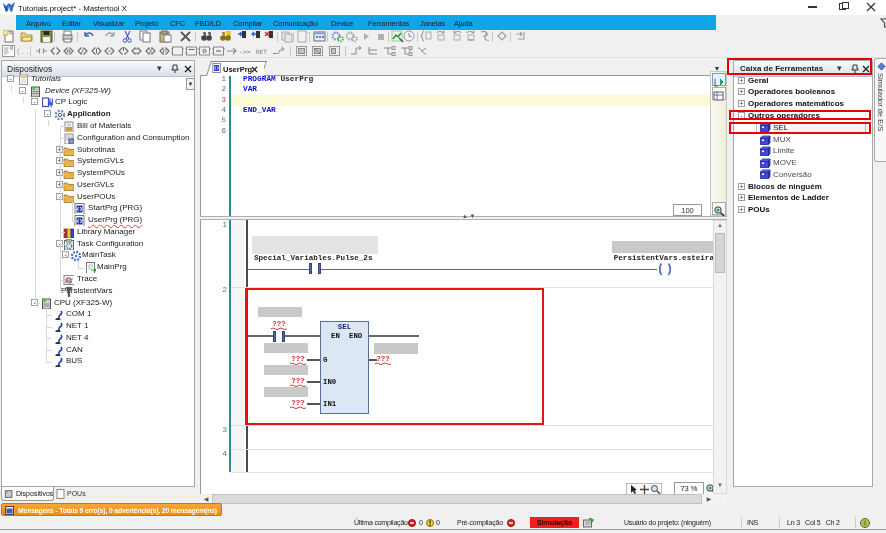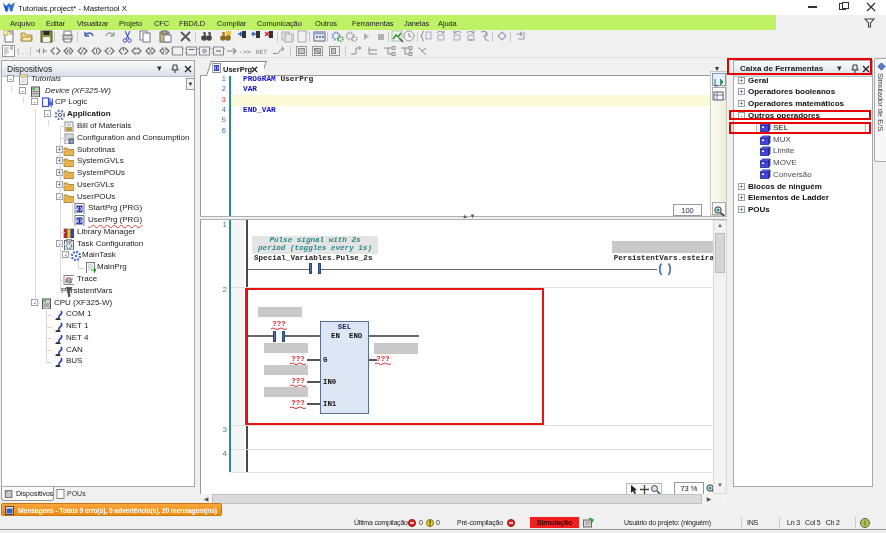--- a/index.html
+++ b/index.html
@@ -1,20 +1,20 @@
 <!DOCTYPE html>
 <html><head><meta charset="utf-8">
 <style>
 * { margin:0; padding:0; box-sizing:border-box; }
 html,body { width:886px; height:533px; overflow:hidden; }
 body { font-family:"Liberation Sans", sans-serif; background:#f0f0f0; position:relative; }
 .abs { position:absolute; }
 .mono { font-family:"Liberation Mono", monospace; }
 #titlebar { left:0; top:0; width:886px; height:15px; background:#ffffff; }
-#menubar { left:0; top:15px; width:776px; height:15px; background:#bef264; }
+#menubar { left:16px; top:15px; width:700px; height:15px; background:#0ea5e9; }
 .menuitem { position:absolute; top:3.5px; font-size:7.5px; letter-spacing:-0.1px; color:#222; }
 #toolbar1 { left:0; top:30px; width:886px; height:14px; background:#f0f0f0; }
 #toolbar2 { left:0; top:44px; width:886px; height:14px; background:#f0f0f0; border-bottom:1px solid #e3e3e3; }
 .tbsep { position:absolute; top:2px; width:1px; height:10px; background:#c8c8c8; }
 #main { left:0; top:58px; width:886px; height:445px; background:#f0f0f0; }
 
 #lpanel { left:1px; top:2px; width:194px; height:427px; background:#ffffff; border:1px solid #a8a8a8; }
 .dockhead { position:absolute; left:0; top:0; right:0; height:16px;
   background:linear-gradient(#fafbfd,#d9dfe8); border-bottom:1px solid #b9c2cf;
   font-size:8.5px; color:#1a1a1a; }
@@ -57,21 +57,21 @@
 </div>
 <div class="abs" id="menubar">
 <div class="menuitem" style="left:10px">Arquivo</div>
 <div class="menuitem" style="left:46px">Editar</div>
 <div class="menuitem" style="left:77px">Visualizar</div>
 <div class="menuitem" style="left:119px">Projeto</div>
 <div class="menuitem" style="left:154px">CFC</div>
 <div class="menuitem" style="left:179px">FBD/LD</div>
 <div class="menuitem" style="left:217px">Compilar</div>
 <div class="menuitem" style="left:257px">Comunicação</div>
-<div class="menuitem" style="left:315px">Outros</div>
+<div class="menuitem" style="left:315px">Device</div>
 <div class="menuitem" style="left:352px">Ferramentas</div>
 <div class="menuitem" style="left:404px">Janelas</div>
 <div class="menuitem" style="left:438px">Ajuda</div>
 <svg class="abs" style="left:864px;top:3px" width="11" height="10" viewBox="0 0 11 10">
       <path d="M1,1 L10,1 L6.5,5 L6.5,9 L4.5,9 L4.5,5 Z" fill="none" stroke="#444" stroke-width="1.1"></path>
     </svg>
 </div>
 <div class="abs" id="toolbar1">
 <svg class="abs" style="left:3px;top:0px" width="13" height="13" viewBox="0 0 13 13">
       <rect x="2" y="1" width="8" height="11" fill="#fff" stroke="#777"></rect>
@@ -605,21 +605,20 @@
 <div class="abs" style="left:45px;top:0px;width:1.5px;height:252px;background:#4a4a4a"></div>
 <div class="abs" style="left:29.5px;top:67.0px;width:483px;height:1px;background:#e0e0e0"></div>
 <div class="abs" style="left:29.5px;top:205.0px;width:483px;height:1px;background:#e0e0e0"></div>
 <div class="abs" style="left:29.5px;top:228.5px;width:483px;height:1px;background:#e0e0e0"></div>
 <div class="abs" style="left:29.5px;top:252.0px;width:483px;height:1px;background:#e0e0e0"></div>
 <div class="abs" style="left:12px;top:-0.4px;width:14px;text-align:right;font-size:8px;color:#2e8b8b">1</div>
 <div class="abs" style="left:12px;top:65.0px;width:14px;text-align:right;font-size:8px;color:#2e8b8b">2</div>
 <div class="abs" style="left:12px;top:204.9px;width:14px;text-align:right;font-size:8px;color:#2e8b8b">3</div>
 <div class="abs" style="left:12px;top:228.6px;width:14px;text-align:right;font-size:8px;color:#2e8b8b">4</div>
 <div class="abs" style="left:51px;top:15.5px;width:126px;height:18px;background:#e4e4e4"></div>
-<div class="abs mono" style="left:51px;top:15.5px;width:126px;font-size:7.6px;font-weight:bold;font-style:italic;color:#2e8b8b;text-align:center;line-height:8.7px">Pulse signal with 2s<br>period (toggles every 1s)</div>
 <div class="abs mono" style="left:53px;top:34px;font-size:7.6px;font-weight:bold;color:#222">Special_Variables.Pulse_2s</div>
 <div class="abs" style="left:47px;top:48.60000000000002px;width:411px;height:1.4px;background:#686868"></div>
 <div class="abs" style="left:108px;top:42.60000000000002px;width:12px;height:12px;background:#fff"></div>
 <div class="abs" style="left:111.5px;top:47.60000000000002px;width:5.5px;height:2.4px;background:#fff"></div>
         <div class="abs" style="left:108px;top:43.10000000000002px;width:2.6px;height:11px;background:#4a6fb0;border:0.6px solid #28487e"></div>
         <div class="abs" style="left:117px;top:43.10000000000002px;width:2.6px;height:11px;background:#4a6fb0;border:0.6px solid #28487e"></div>
 <div class="abs" style="left:411px;top:21px;width:102px;height:12px;background:#c9c9c9"></div>
 <div class="abs mono" style="left:394px;top:34px;width:119px;text-align:right;font-size:7.6px;font-weight:bold;color:#222">PersistentVars.esteira</div>
 <div class="abs" style="left:456px;top:42.60000000000002px;width:15px;height:13px;background:#fff"></div>
 <svg class="abs" style="left:456px;top:41.60000000000002px" width="16" height="15" viewBox="0 0 16 15">

